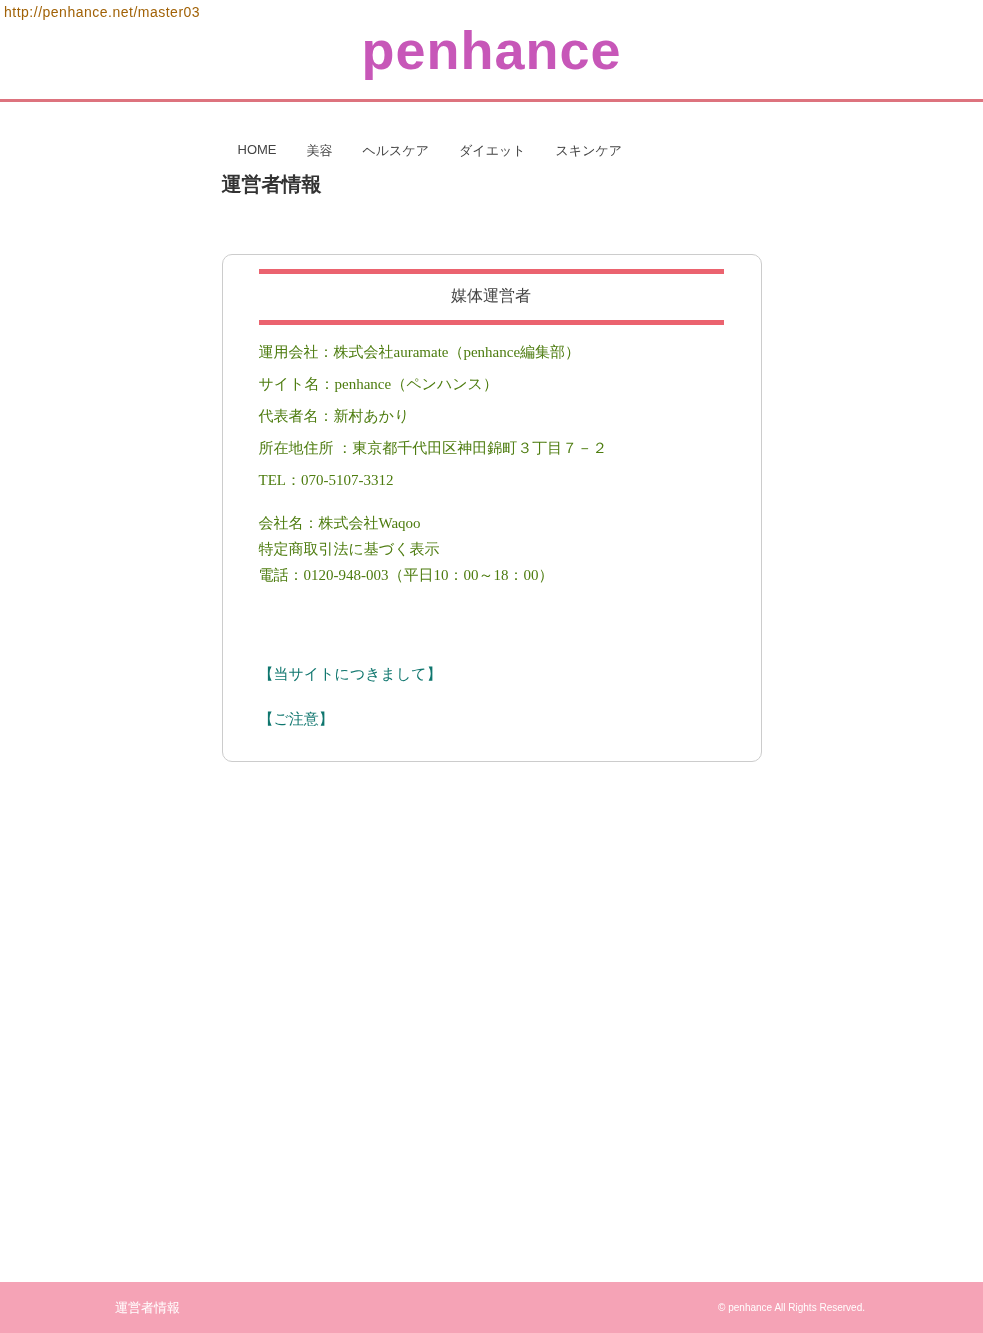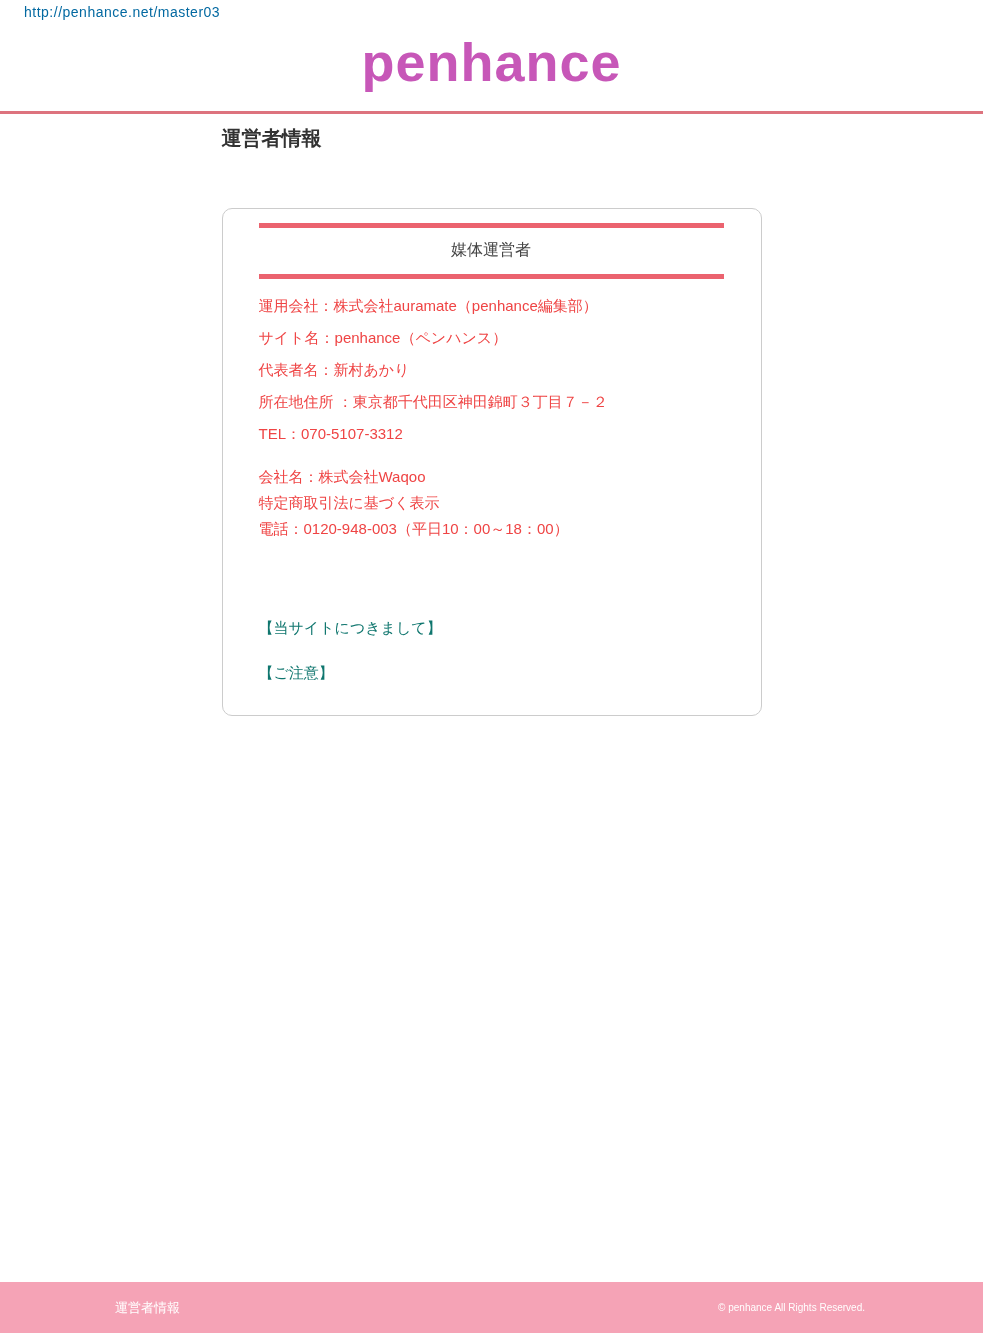--- a/index.html
+++ b/index.html
@@ -9,29 +9,29 @@
     height: 1333px;
     position: relative;
     font-family: "Liberation Sans", "DejaVu Sans", sans-serif;
     overflow: hidden;
   }
 
   
   .url-label {
     position: absolute;
     top: 4px;
-    left: 24px;
+    left: 4px;
     font-size: 14px;
-    color: #0369a1;
+    color: #a16207;
     letter-spacing: 0.5px;
   }
 
   
   .site-header {
-    padding-top: 27px;
+    padding-top: 15px;
     text-align: center;
   }
   .logo {
     display: inline-block;
     font-size: 54px;
     font-weight: bold;
     color: #c757b8;
     letter-spacing: 1px;
     line-height: 1.3;
     cursor: pointer;
@@ -66,36 +66,37 @@
     font-weight: bold;
     color: #333;
   }
 
   .info-box {
     margin-top: 56px;
     width: 540px;
     border: 1px solid #ccc;
     border-radius: 10px;
     padding: 14px 37px 26px 36px;
+    font-family: Liberation Serif, serif;
   }
 
   .section-header {
     border-top: 5px solid #eb636f;
     border-bottom: 5px solid #eb636f;
     text-align: center;
     padding: 12px 0 13px;
     font-size: 16px;
     color: #444;
   }
   .section-header.second { margin-top: 15px; }
 
   .detail-lines {
     margin: 11px 0 14px;
     font-size: 15px;
-    color: #ef4444;
+    color: #4d7c0f;
     line-height: 32px;
     white-space: pre-line;
   }
   .detail-lines.tight {
     margin: 10px 0 0;
     line-height: 26px;
   }
 
   .paragraph {
     font-size: 15px;
@@ -142,20 +143,27 @@
 
 <div class="url-label">http://penhance.net/master03</div>
 
 <header class="site-header">
   <div class="logo">penhance</div>
   <hr class="header-divider">
 </header>
 
 <div class="content-col">
 
+  <nav class="nav-bar">
+    <a class="nav-item">HOME</a>
+    <a class="nav-item">美容</a>
+    <a class="nav-item">ヘルスケア</a>
+    <a class="nav-item">ダイエット</a>
+    <a class="nav-item">スキンケア</a>
+  </nav>
 
   <h1 class="page-title">運営者情報</h1>
 
   <div class="info-box">
 
     <div class="section-header">媒体運営者</div>
 
     <div class="detail-lines">運用会社：株式会社auramate（penhance編集部）
 サイト名：penhance（ペンハンス）
 代表者名：新村あかり

